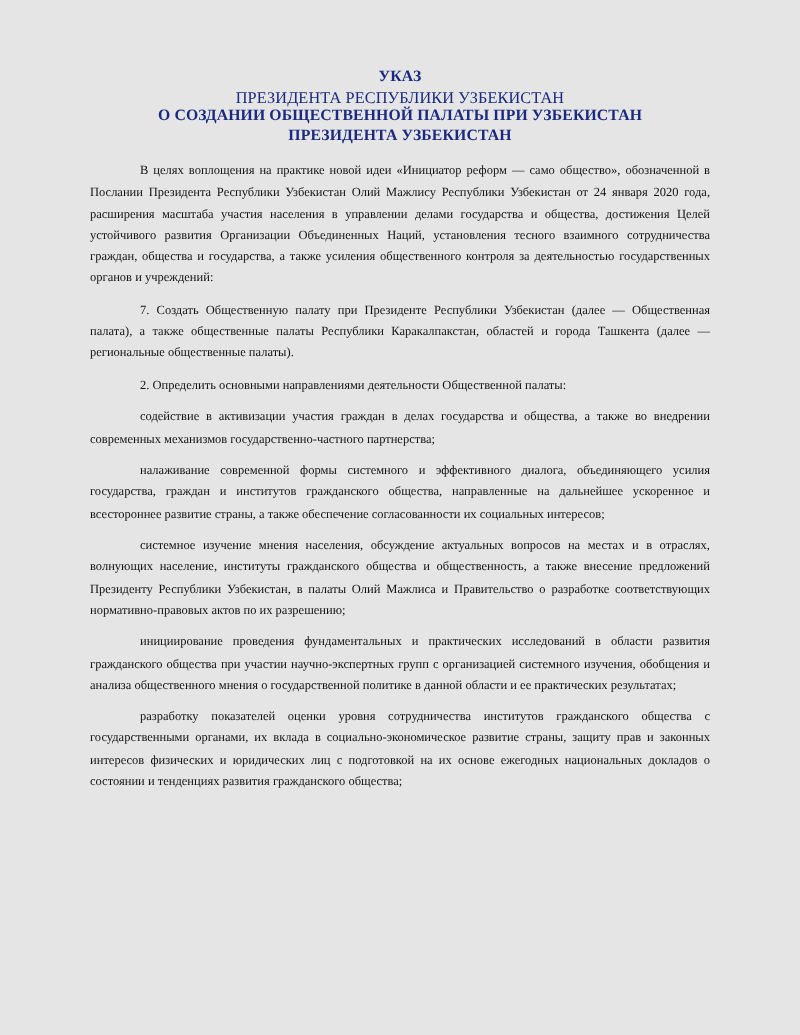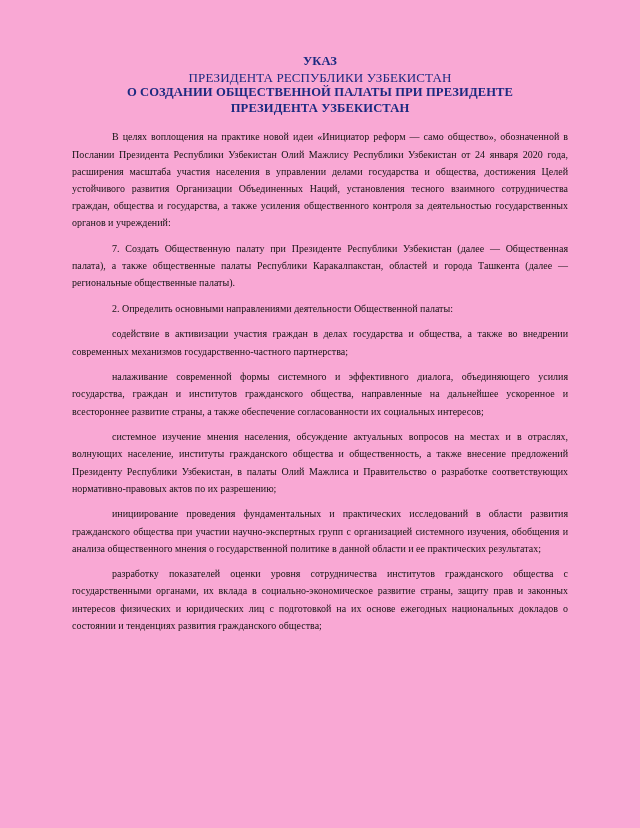--- a/index.html
+++ b/index.html
@@ -14,21 +14,21 @@
     overflow: hidden;
     font-family: "Liberation Serif", "DejaVu Serif", serif;
     color: #111111;
     -webkit-font-smoothing: antialiased;
   }
 
   .page {
     position: relative;
     width: 640px;
     height: 828px;
-    background: #f9a8d4;
+    background: #e5e5e5;
     box-sizing: border-box;
     padding: 0;
   }
 
   .doc-body {
     position: absolute;
     left: 72px;
     top: 54px;
     width: 496px;
   }
@@ -81,21 +81,21 @@
 </style>
 </head>
 <body>
 
 <div class="page">
   <div class="doc-body">
 
     <div class="title-block">
       <span class="title-line bold l1">УКАЗ</span>
       <span class="title-line regular l2">ПРЕЗИДЕНТА РЕСПУБЛИКИ УЗБЕКИСТАН</span>
-      <span class="title-line bold l3">О СОЗДАНИИ ОБЩЕСТВЕННОЙ ПАЛАТЫ ПРИ ПРЕЗИДЕНТЕ</span>
+      <span class="title-line bold l3">О СОЗДАНИИ ОБЩЕСТВЕННОЙ ПАЛАТЫ ПРИ УЗБЕКИСТАН</span>
       <span class="title-line bold l4">ПРЕЗИДЕНТА УЗБЕКИСТАН</span>
     </div>
 
     <p class="para first">В целях воплощения на практике новой идеи «Инициатор реформ — само общество», обозначенной в Послании Президента Республики Узбекистан Олий Мажлису Республики Узбекистан от 24 января 2020 года, расширения масштаба участия населения в управлении делами государства и общества, достижения Целей устойчивого развития Организации Объединенных Наций, установления тесного взаимного сотрудничества граждан, общества и государства, а также усиления общественного контроля за деятельностью государственных органов и учреждений:</p>
 
     <p class="para gap">7. Создать Общественную палату при Президенте Республики Узбекистан (далее — Общественная палата), а также общественные палаты Республики Каракалпакстан, областей и города Ташкента (далее — региональные общественные палаты).</p>
 
     <p class="para gap">2. Определить основными направлениями деятельности Общественной палаты:</p>
 
     <p class="para gap">содействие в активизации участия граждан в делах государства и общества, а также во внедрении современных механизмов государственно-частного партнерства;</p>

